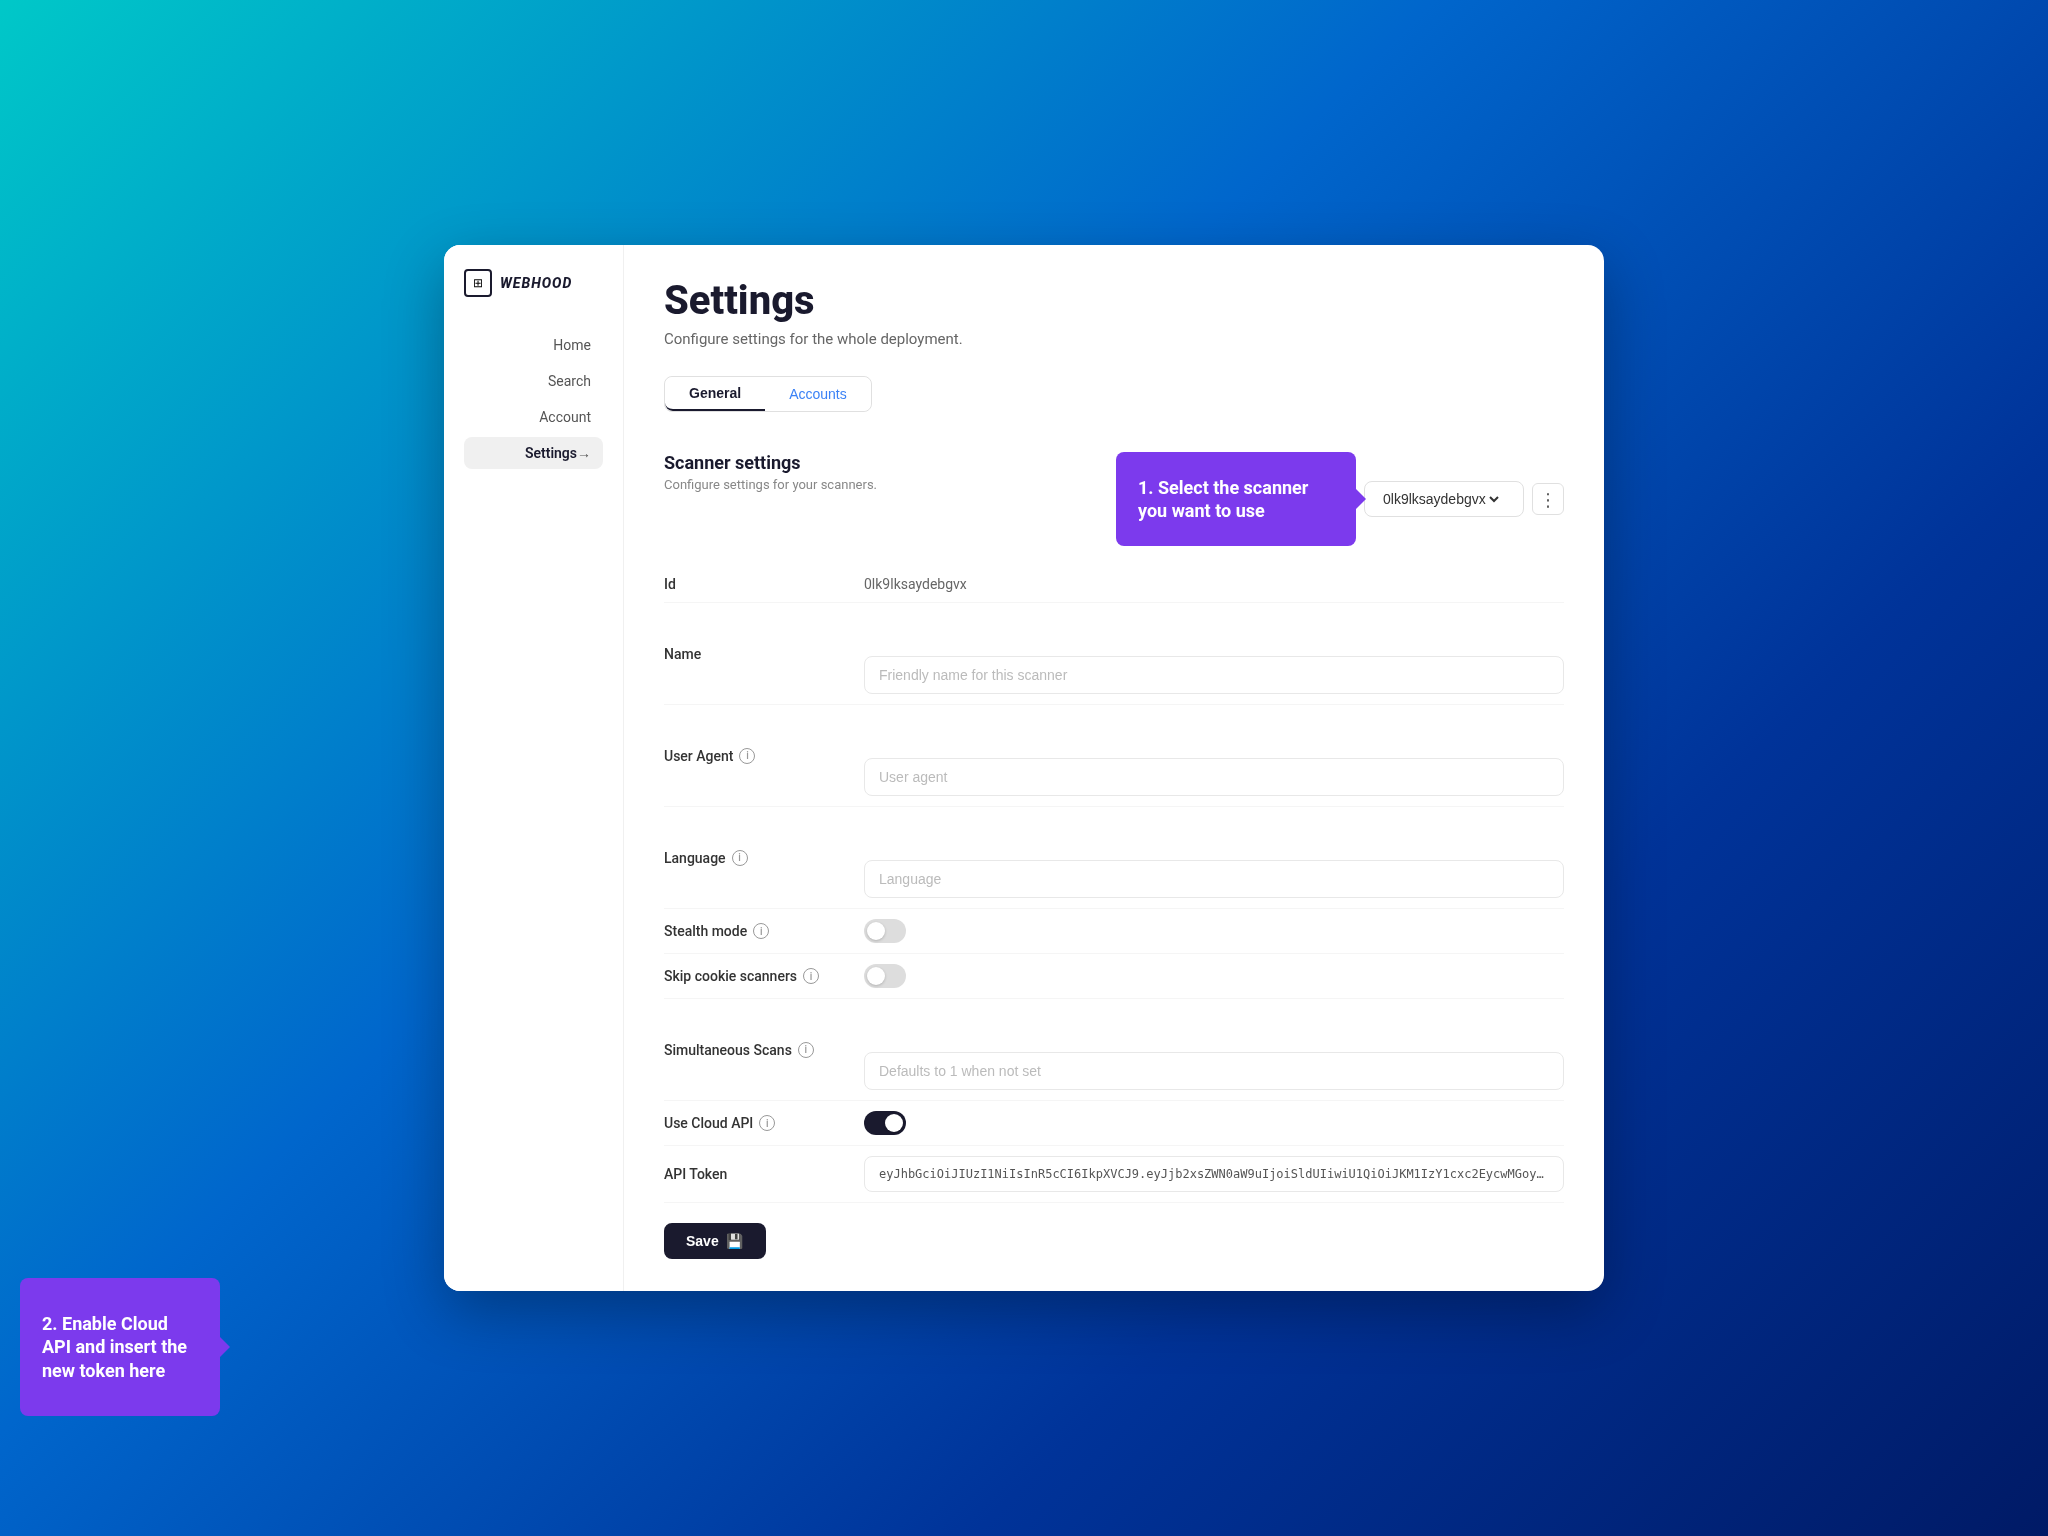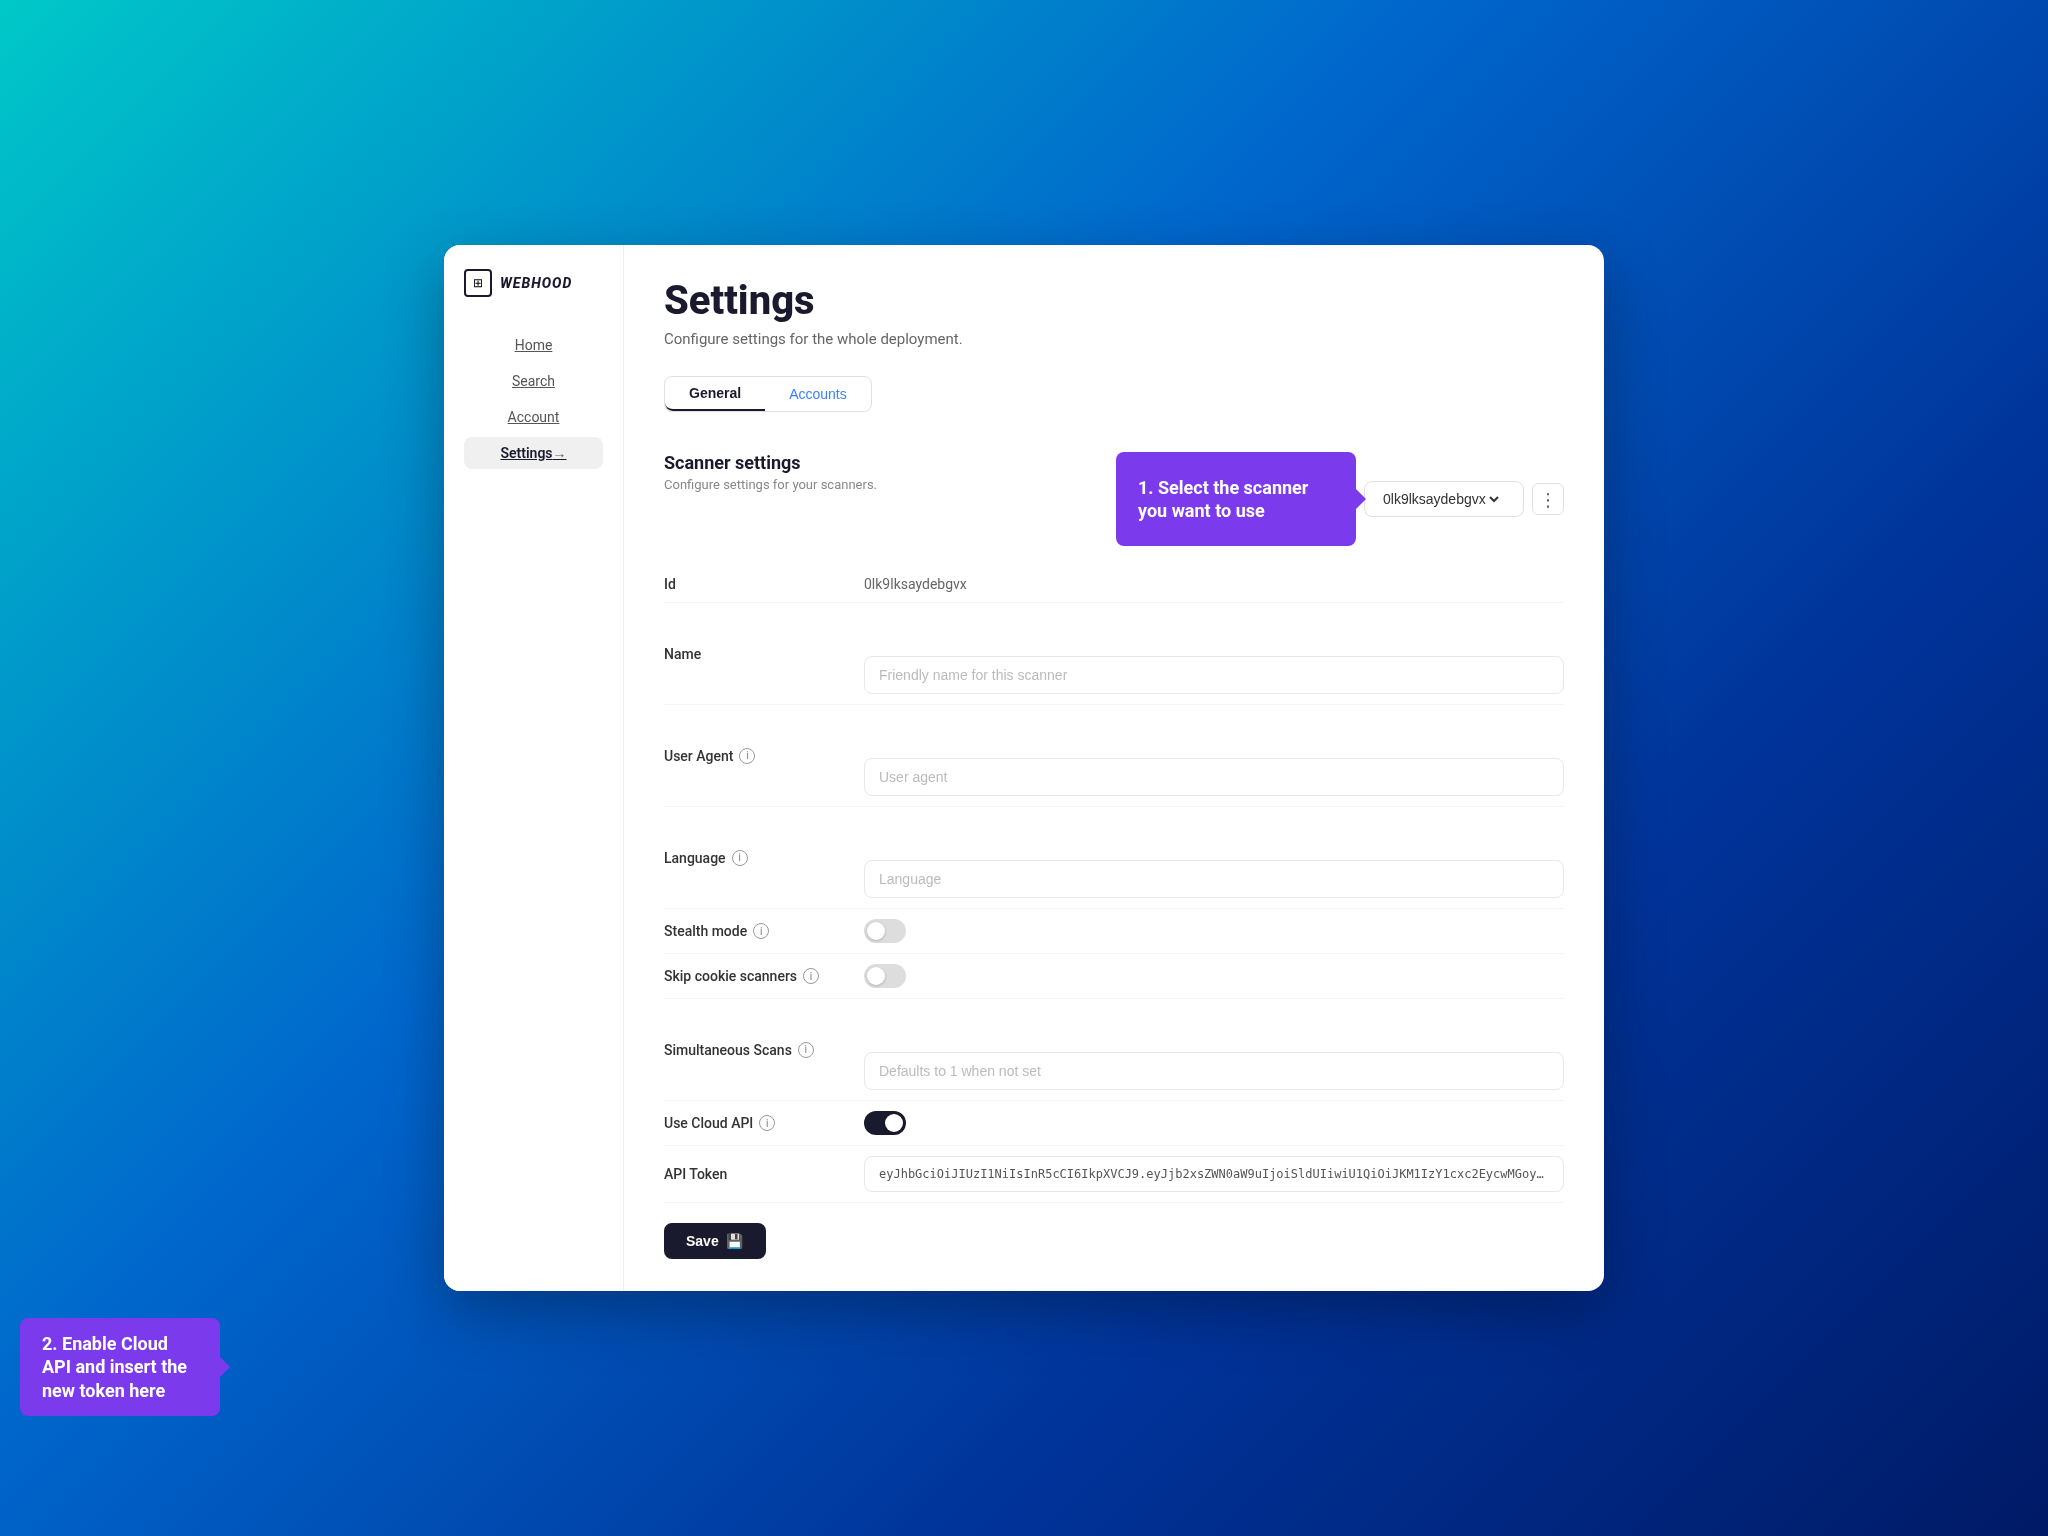--- a/index.html
+++ b/index.html
@@ -58,22 +58,21 @@
       gap: 4px;
     }
     .nav-item {
       padding: 8px 12px;
       border-radius: 8px;
       cursor: pointer;
       font-size: 14px;
       color: #555;
       display: flex;
       align-items: center;
-      justify-content: center;
-      text-decoration: underline;
+      justify-content: flex-end;
     }
     .nav-item.active {
       background: #f0f0f0;
       font-weight: 600;
       color: #1a1a2e;
     }
     .nav-arrow {
       font-size: 14px;
       color: #555;
     }
@@ -286,21 +285,21 @@
     }
     
     .left-callout {
       position: fixed;
       left: 20px;
       bottom: 120px;
       background: #7c3aed;
       color: #fff;
       font-size: 18px;
       font-weight: 700;
-      padding: 14px 22px;
+      padding: 34px 22px;
       border-radius: 8px;
       max-width: 200px;
       line-height: 1.3;
       z-index: 100;
     }
     .left-callout::after {
       content: '';
       position: absolute;
       right: -22px;
       top: 50%;

